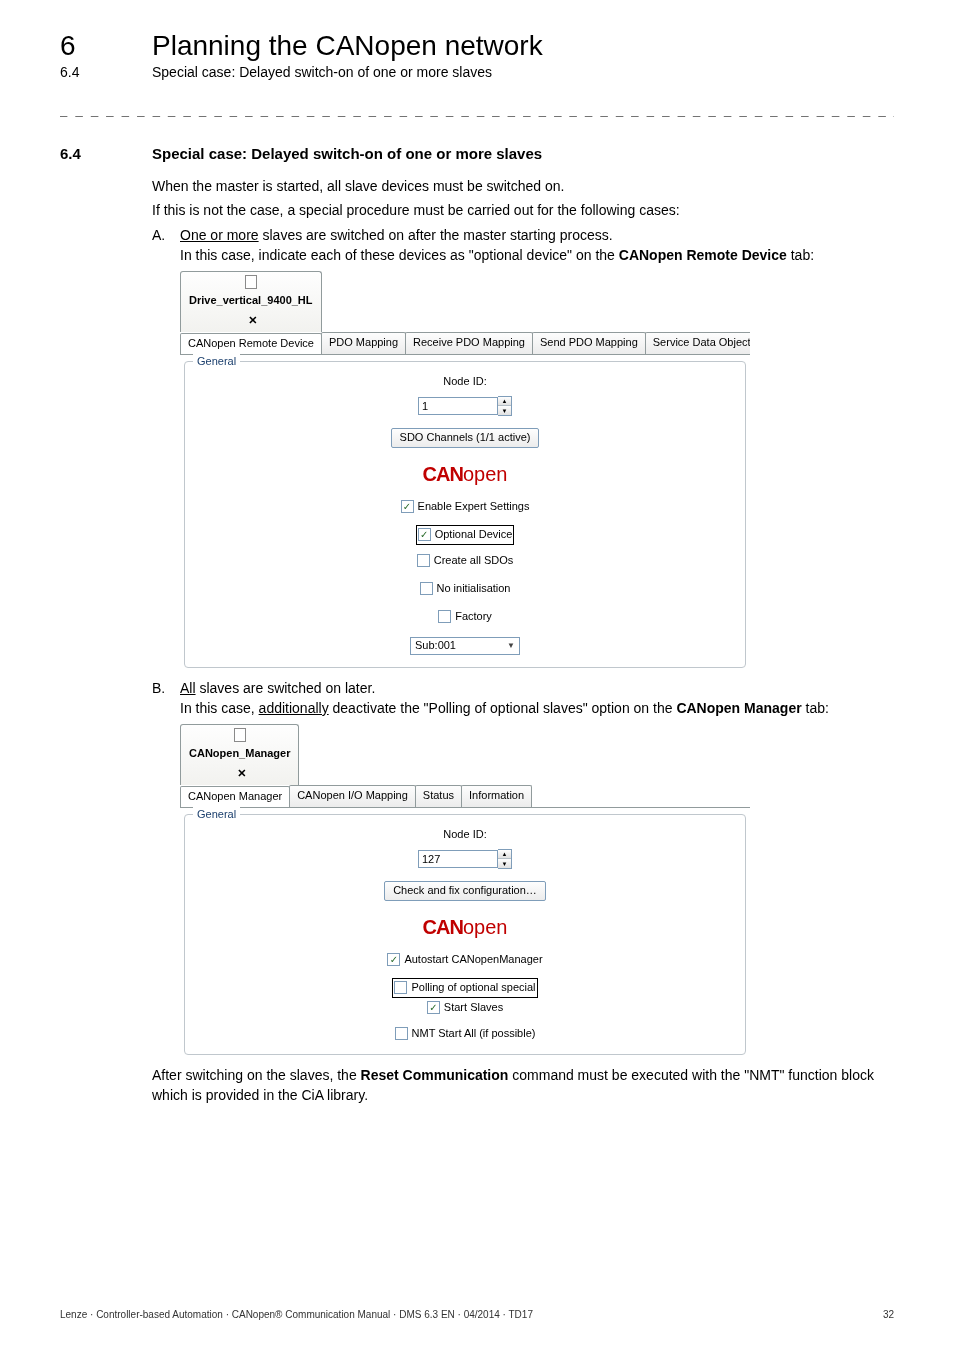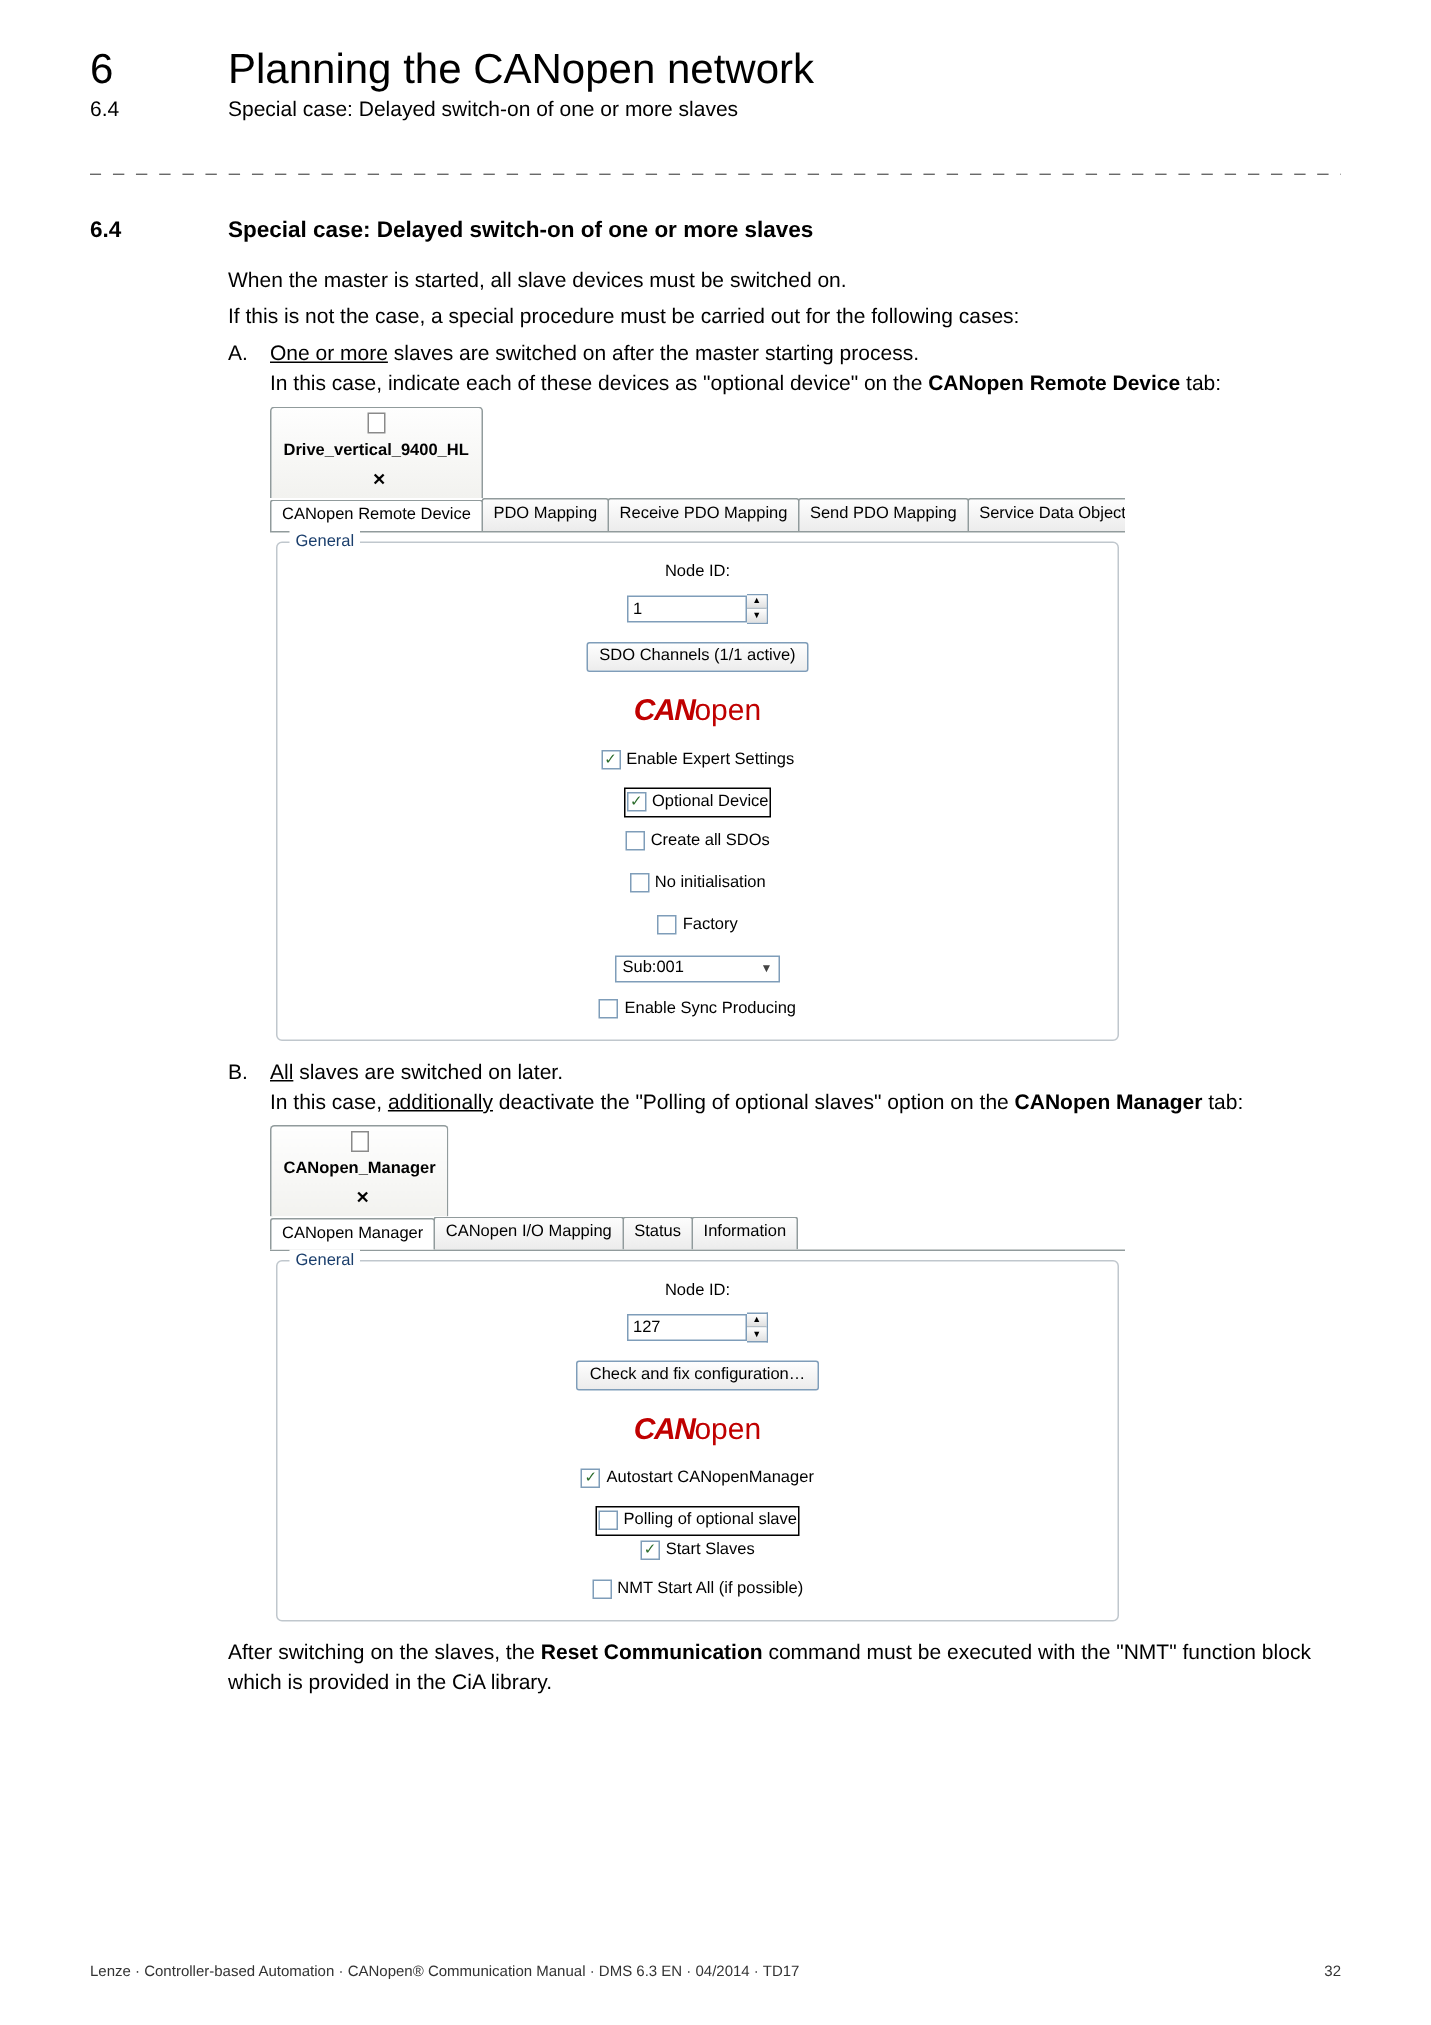--- a/index.html
+++ b/index.html
@@ -236,21 +236,21 @@
   }
   .highlight {
     outline: 1px solid #000;
     outline-offset: 1px;
   }
   .canopen-logo {
     font-family: Arial, sans-serif;
     color: #c00000;
     white-space: nowrap;
   }
-  .canopen-logo .bold { font-weight: 900; font-style: italic; font-size: 20px; letter-spacing: -1px; }
+  .canopen-logo .bold { font-weight: 900; font-size: 20px; letter-spacing: -1px; }
   .canopen-logo .thin { font-weight: 400; font-size: 20px; letter-spacing: 0px; }
   .combo {
     border: 1px solid #7f9db9;
     background: #fff;
     height: 18px;
     width: 110px;
     display: inline-flex;
     align-items: center;
     padding: 0 4px;
     justify-content: space-between;
@@ -359,27 +359,20 @@
                 <span class="chk">
                     <span class="chkbox"></span>
                     <span>Factory</span>
                   </span>
                 <span style="width:30px"></span>
                 <span class="combo">
                     <span>Sub:001</span>
                     <span class="arr">▼</span>
                   </span>
               </div>
-              <div class="row">
-                <span style="width:14px"></span>
-                <span class="chk">
-                    <span class="chkbox"></span>
-                    <span>Enable Sync Producing</span>
-                  </span>
-              </div>
             </div>
           </div>
         </div>
 
       </div>
     </div>
 
     <div class="list-item">
       <div class="list-marker">B.</div>
       <div class="list-content">
@@ -420,21 +413,21 @@
                 <span class="canopen-logo"><span class="bold">CAN</span><span class="thin">open</span></span>
               </div>
               <div class="row" style="margin-top:10px;">
                 <span class="chk">
                     <span class="chkbox">✓</span>
                     <span>Autostart CANopenManager</span>
                   </span>
                 <span style="width:30px"></span>
                 <span class="chk highlight">
                     <span class="chkbox"></span>
-                    <span>Polling of optional slave</span>
+                    <span>Polling of optional special</span>
                   </span>
               </div>
               <div class="row">
                 <span class="chk">
                     <span class="chkbox">✓</span>
                     <span>Start Slaves</span>
                   </span>
               </div>
               <div class="row">
                 <span style="width:14px"></span>

